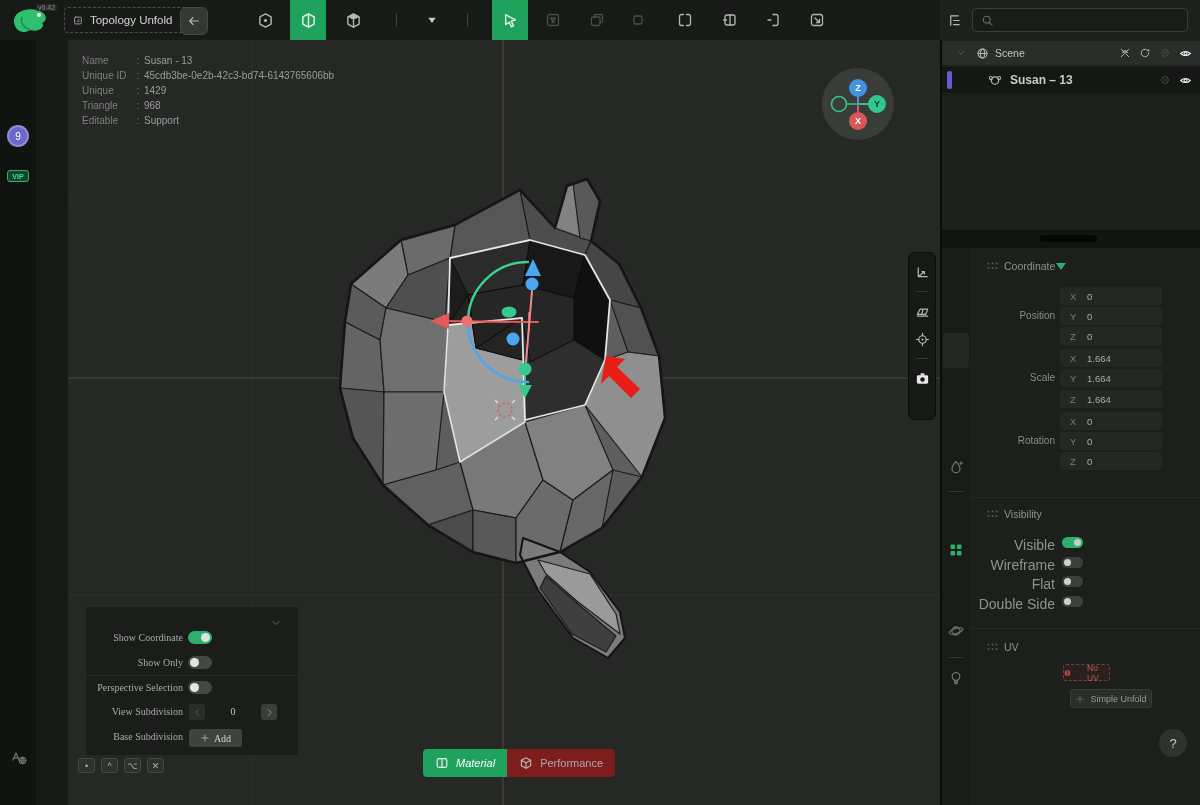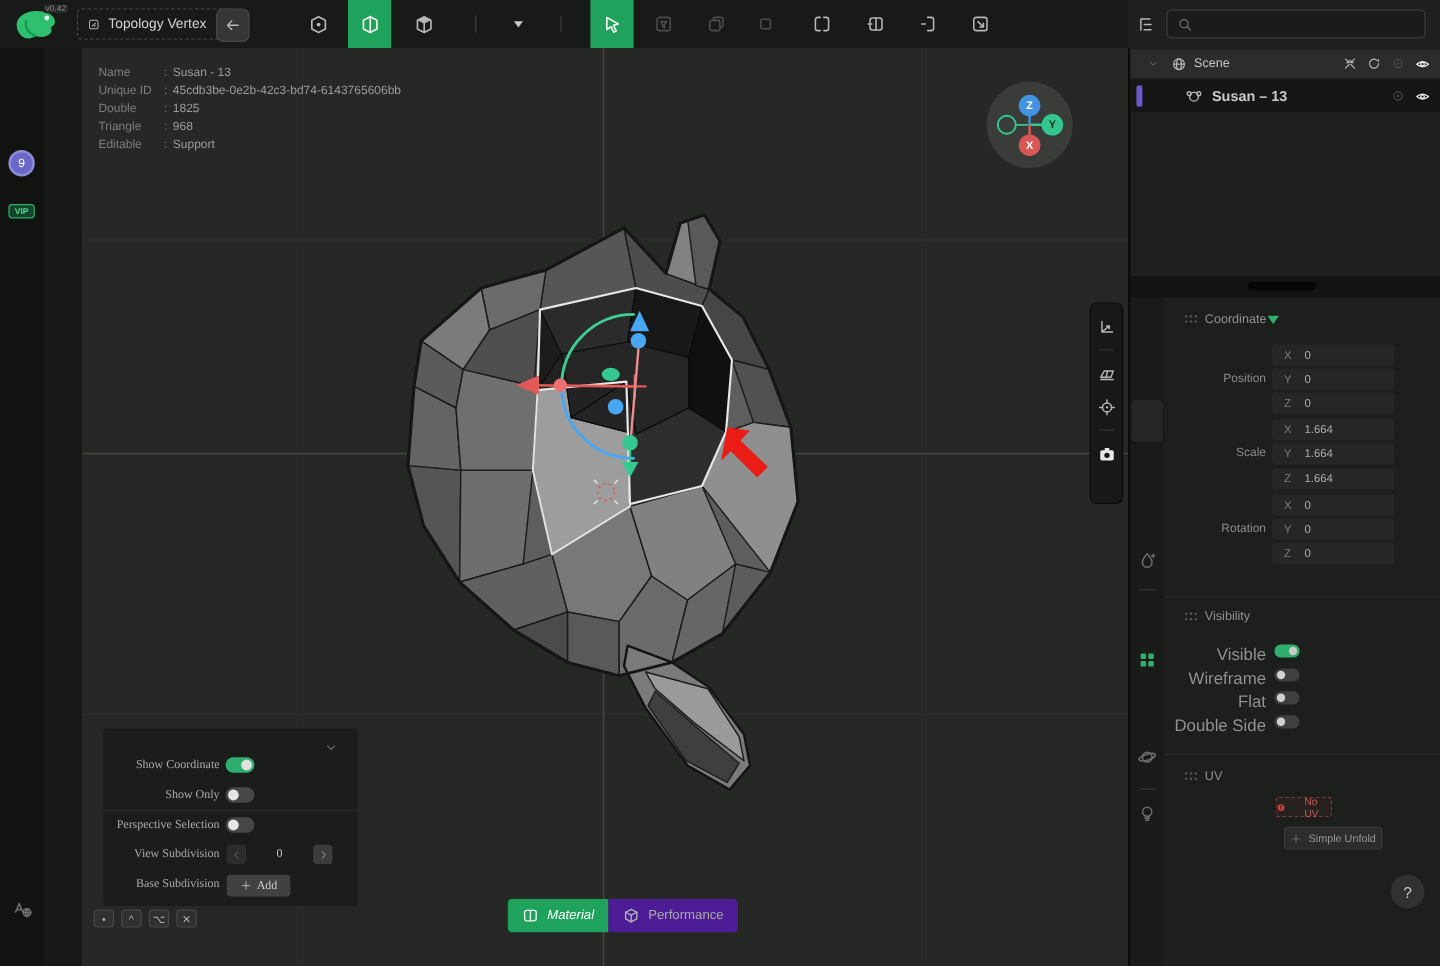--- a/index.html
+++ b/index.html
@@ -67,21 +67,21 @@
   .stepbtn{width:16px;height:16px;border-radius:3px;display:flex;align-items:center;justify-content:center;position:absolute;}
   .addbtn{left:103px;top:122px;width:53px;height:18px;background:#3f423f;border-radius:3px;color:#cfd2cf;
     font-size:10px;display:flex;align-items:center;justify-content:center;gap:4px;position:absolute;}
   .keycap{top:718px;width:17px;height:15px;background:#2e312e;border:1px solid #454845;border-radius:3px;
     color:#b0b3b0;font-size:9px;display:flex;align-items:center;justify-content:center;box-sizing:border-box;}
 
   
   .tabs{left:355px;top:709px;height:28px;display:flex;border-radius:4px;overflow:hidden;}
   .tab{display:flex;align-items:center;gap:7px;padding:0 12px;font-size:11px;}
   .tab.mat{background:#1fa35c;color:#fff;font-style:italic;}
-  .tab.perf{background:#4c1d95;color:#a8aba8;}
+  .tab.perf{background:#7f1d1d;color:#a8aba8;}
 
   
   .rpanel{left:940px;top:40px;width:260px;height:765px;background:#1c1f1c;border-left:2px solid #0a0c0a;box-sizing:border-box;}
   .scene-hd{left:0;top:1px;width:258px;height:24px;background:#2a2d2a;display:flex;align-items:center;}
   .scene-hd .ttl{font-size:10.5px;color:#c2c5c2;margin-left:6px;}
   .scene-row{left:0;top:27px;width:258px;height:26px;background:#151715;display:flex;align-items:center;}
   .sel-bar{left:5px;top:31px;width:5px;height:18px;border-radius:2px;background:#6a5acd;}
   .scene-row .nm{font-size:12px;color:#c8cbc8;margin-left:8px;font-weight:bold;}
   .band{left:0;top:190px;width:258px;height:18px;background:#121412;}
   .pill{left:98px;top:195px;width:57px;height:7px;border-radius:4px;background:#060806;}
@@ -116,21 +116,21 @@
         <circle cx="29" cy="11" r="2" fill="#eafff2"></circle>
       </svg>
     </div>
     <div class="abs version">v0.42</div>
 
     <div class="abs mode-dd">
       <svg width="13" height="13" viewBox="0 0 16 16" class="ic">
         <rect x="2.5" y="2.5" width="11" height="11" rx="2"></rect>
           <path d="M10,6 L6,10 M9,10 L10,9"></path>
       </svg>
-      <span>Topology Vertex</span>
+      <span>Topology Unfold</span>
       <svg width="10" height="10" viewBox="0 0 16 16" class="ic ic-mid" style="margin-left:auto">
           <path d="M4,6 L8,10 L12,6"></path>
         </svg>
     </div>
 
     <div class="abs back-btn">
       <svg width="14" height="14" viewBox="0 0 16 16" class="ic">
           <path d="M13,8 H3 M7,4 L3,8 L7,12"></path>
         </svg>
     </div>
@@ -382,23 +382,23 @@
           <span class="lab">Name</span>
           <span class="col">:</span>
           <span class="val">Susan - 13</span>
         </div>
       <div class="row">
           <span class="lab">Unique ID</span>
           <span class="col">:</span>
           <span class="val">45cdb3be-0e2b-42c3-bd74-6143765606bb</span>
         </div>
       <div class="row">
-          <span class="lab">Double</span>
+          <span class="lab">Unique</span>
           <span class="col">:</span>
-          <span class="val">1825</span>
+          <span class="val">1429</span>
         </div>
       <div class="row">
           <span class="lab">Triangle</span>
           <span class="col">:</span>
           <span class="val">968</span>
         </div>
       <div class="row">
           <span class="lab">Editable</span>
           <span class="col">:</span>
           <span class="val">Support</span>

